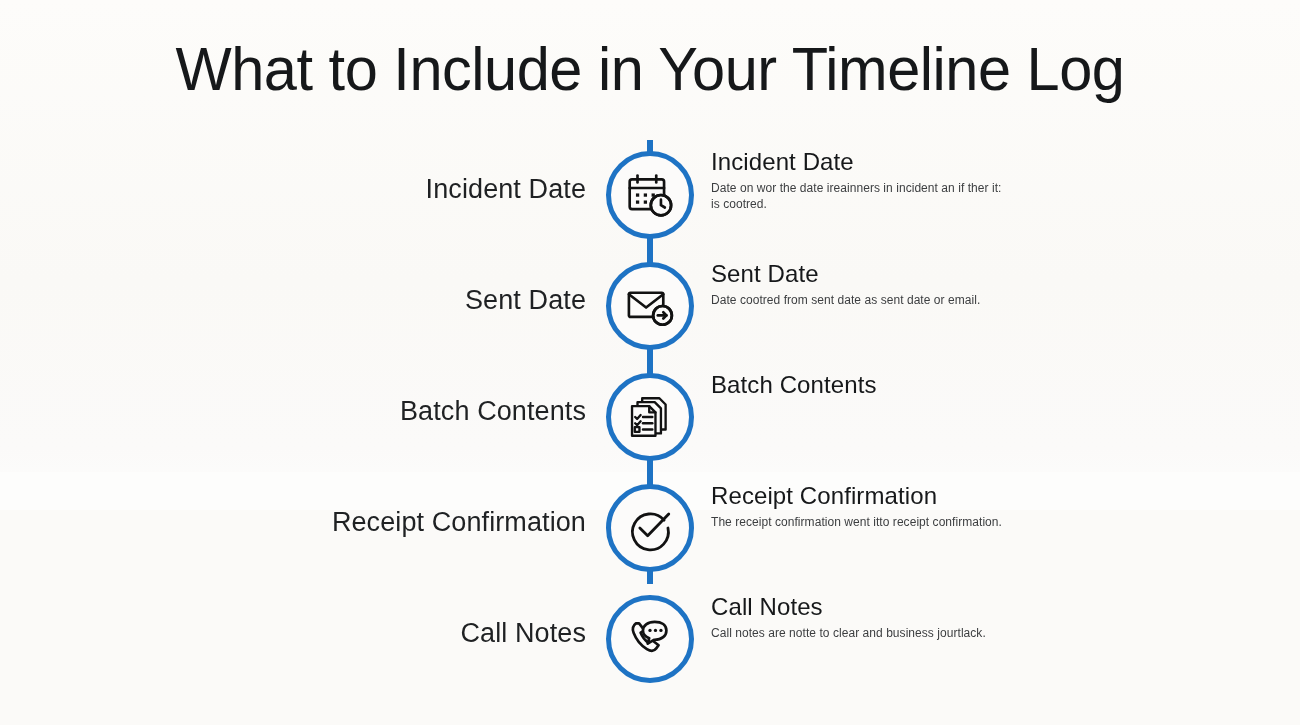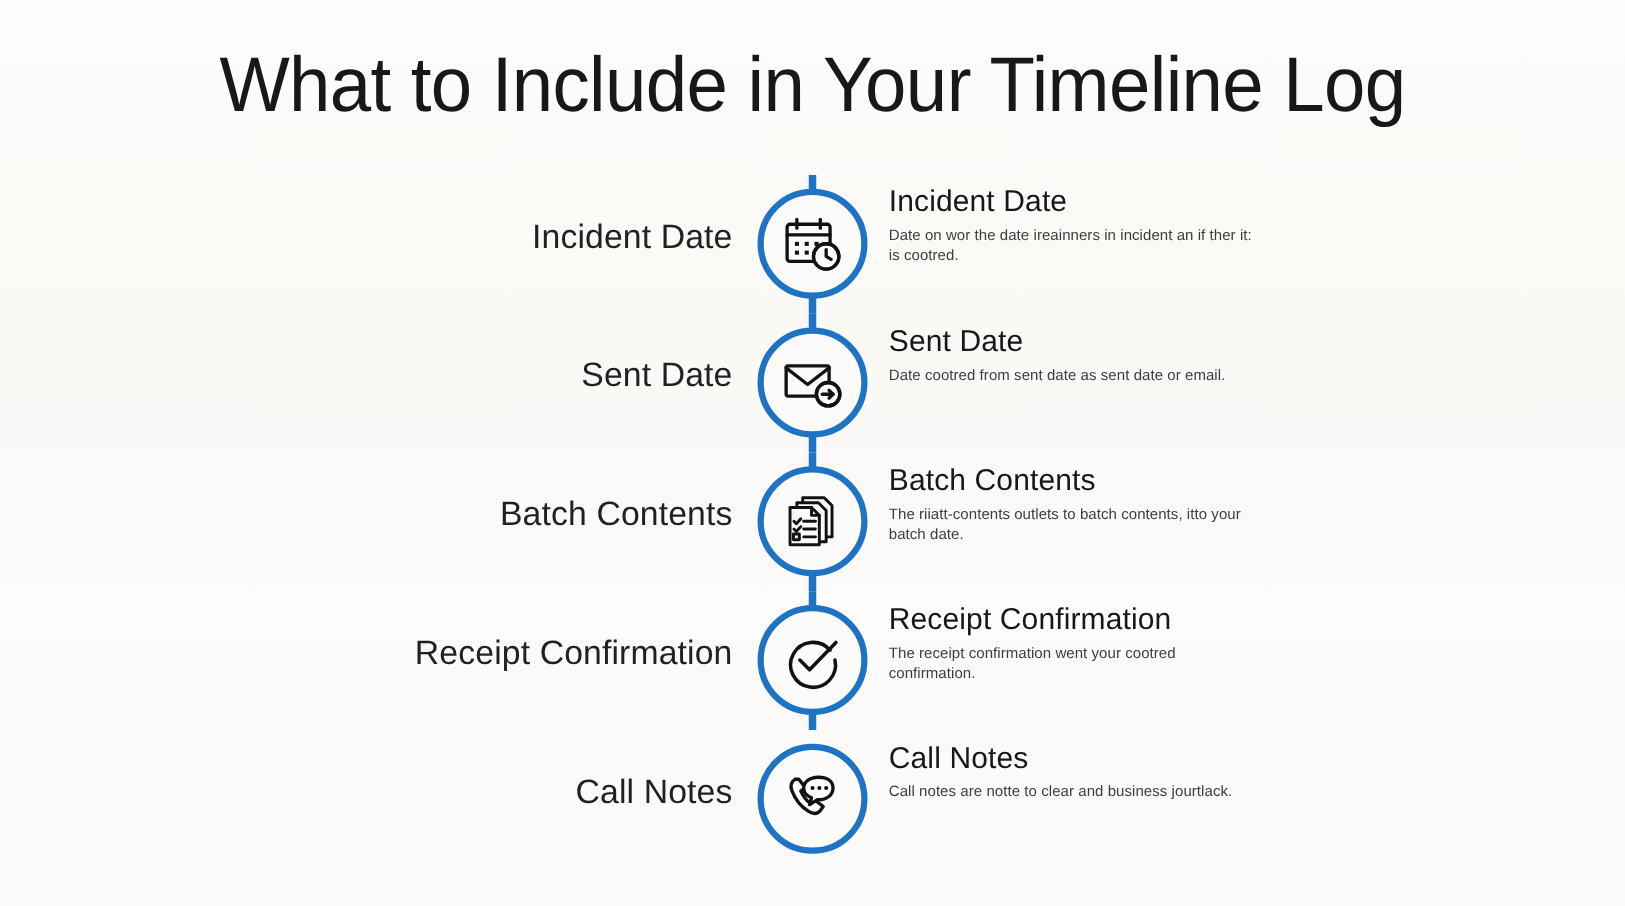--- a/index.html
+++ b/index.html
@@ -220,38 +220,37 @@
             <polyline points="13,40 15.5,42.5 20,37.5"></polyline>
             <rect x="12.5" y="45" width="6" height="6"></rect>
             <line x1="23" y1="32" x2="35" y2="32"></line>
             <line x1="23" y1="40" x2="35" y2="40"></line>
             <line x1="23" y1="48" x2="35" y2="48"></line>
           </svg>
         </span>
       </div>
       <div class="row-content">
         <div class="row-heading">Batch Contents</div>
-        <div class="row-desc">The riiatt-contents outlets to batch contents, itto your batch date.</div>
       </div>
     </div>
 
     <div class="row">
       <div class="connector"></div>
       <div class="row-label">Receipt Confirmation</div>
       <div class="node">
         <span>
           <svg viewBox="0 0 64 64" fill="none" stroke="#121212" stroke-width="3.6" stroke-linecap="round" stroke-linejoin="round">
             <path d="M50 22 A23 23 0 1 0 55 32"></path>
             <polyline points="19,32 29,42 56,14"></polyline>
           </svg>
         </span>
       </div>
       <div class="row-content">
         <div class="row-heading">Receipt Confirmation</div>
-        <div class="row-desc">The receipt confirmation went your cootred confirmation.</div>
+        <div class="row-desc">The receipt confirmation went itto receipt confirmation.</div>
       </div>
     </div>
 
     <div class="row">
 
       <div class="row-label">Call Notes</div>
       <div class="node">
         <span>
           <svg viewBox="0 0 64 64" fill="none" stroke="#121212" stroke-width="3.4" stroke-linecap="round" stroke-linejoin="round">
             <path d="M14 12 c-4 3 -5 7 -3 12 c3 8 9 16 17 21 c5 3 9 3 12 -1 l3 -4 l-9 -7 l-4 4

